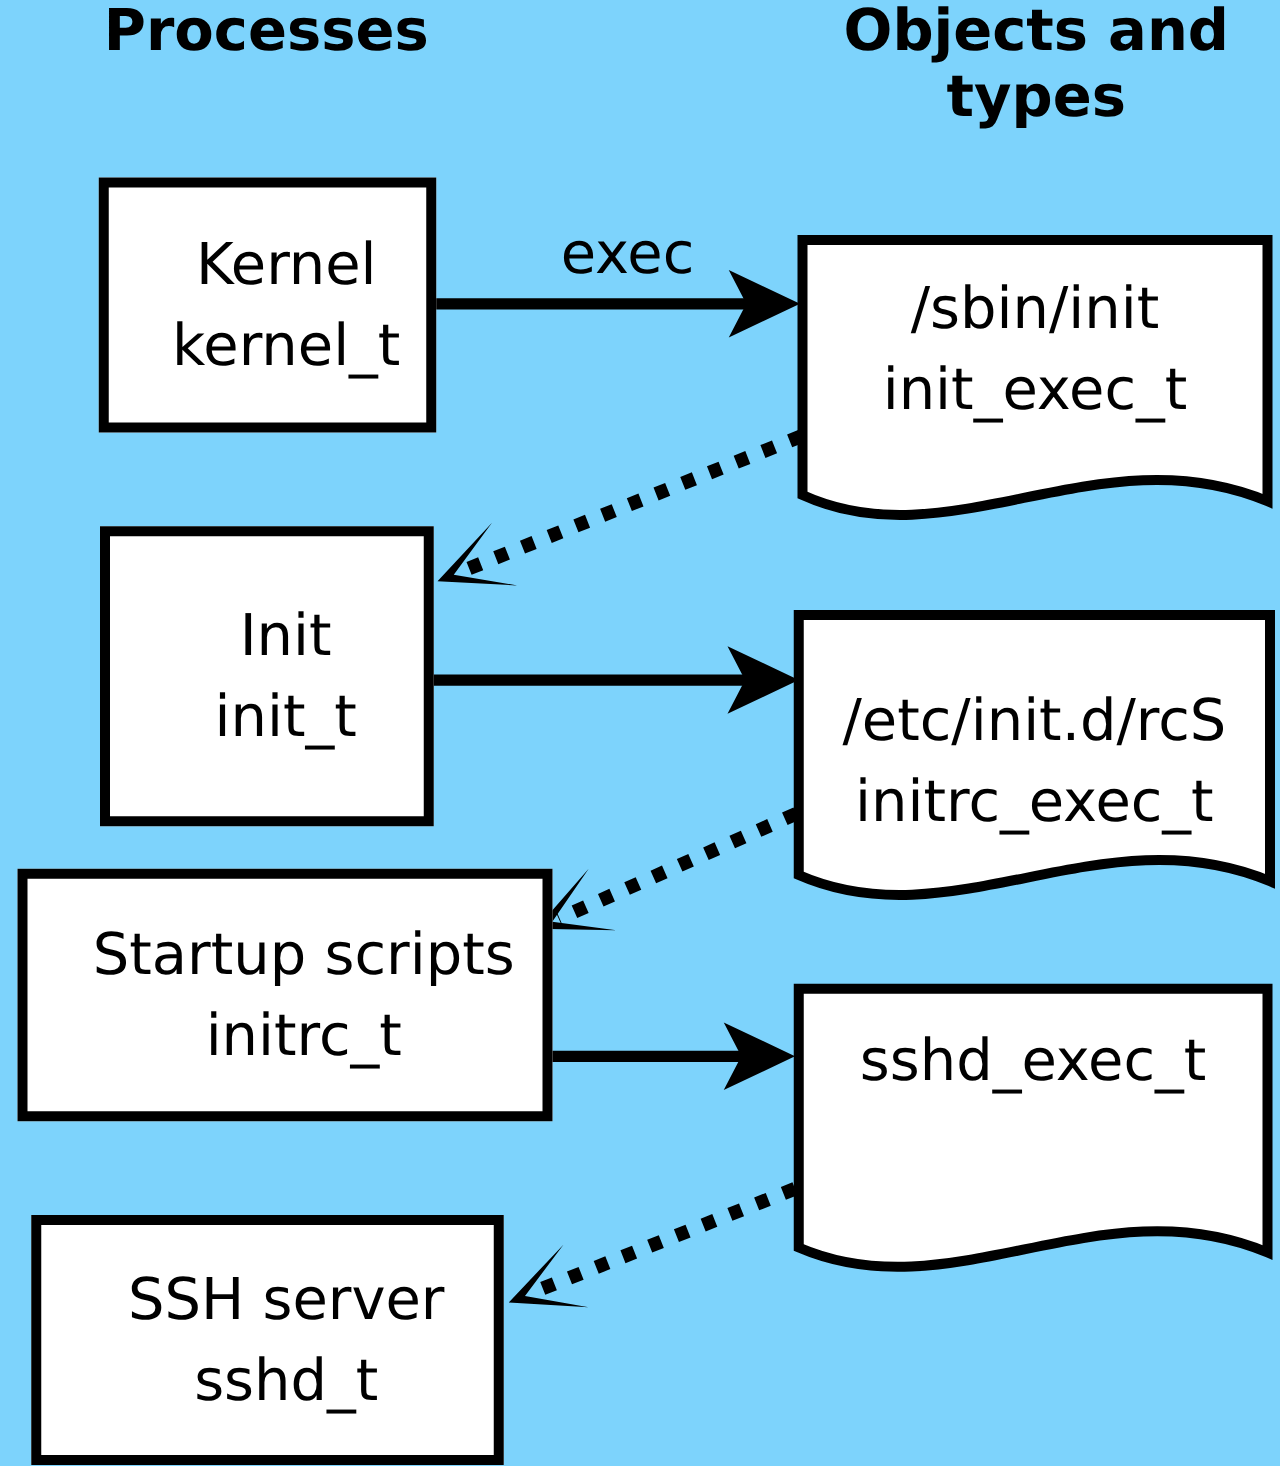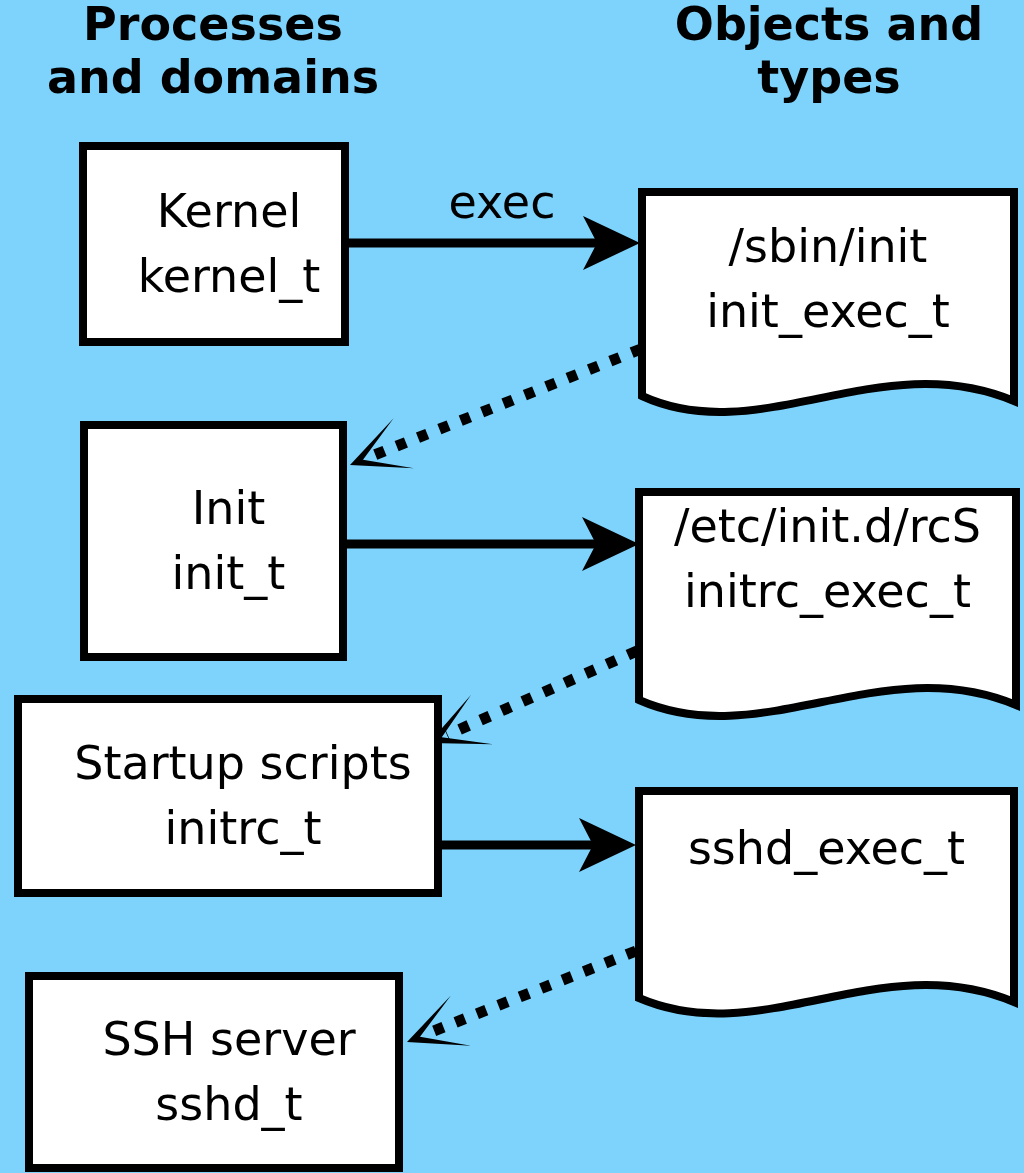--- a/index.html
+++ b/index.html
@@ -93,21 +93,20 @@
       <polygon points="429,743 471.1,694.8 441.8,737.3 493,744.2" fill="#000000"></polygon>
     </g>
     <g>
       <line x1="636" y1="951" x2="426" y2="1034" stroke="#000000" stroke-width="11" stroke-dasharray="10 13"></line>
       <polygon points="407,1042 450.9,995.5 420,1036.8 470.9,1045.7" fill="#000000"></polygon>
     </g>
   </svg>
 
   <div class="col-header" style="left:13px; top:-2px;">
     <div>Processes</div>
-    <div>and domains</div>
   </div>
   <div class="col-header" style="left:629px; top:-2px;">
     <div>Objects and</div>
     <div>types</div>
   </div>
 
   <div class="process-box" style="left:79px; top:142px; width:270px; height:204px;">
     <div>Kernel</div>
     <div>kernel_t</div>
   </div>
@@ -121,21 +120,21 @@
   </div>
   <div class="process-box" style="left:25px; top:972px; width:378px; height:200px;">
     <div>SSH server</div>
     <div>sshd_t</div>
   </div>
 
   <div class="doc-label" style="left:642px; top:214px; width:372px;">
     <div>/sbin/init</div>
     <div>init_exec_t</div>
   </div>
-  <div class="doc-label" style="left:639px; top:494px; width:377px;">
+  <div class="doc-label" style="left:639px; top:544px; width:377px;">
     <div>/etc/init.d/rcS</div>
     <div>initrc_exec_t</div>
   </div>
   <div class="doc-label" style="left:639px; top:816px; width:375px;">
     <div>sshd_exec_t</div>
   </div>
 
   <div class="edge-label" style="left:437px; top:170px; width:130px;">exec</div>
 
 </div>

